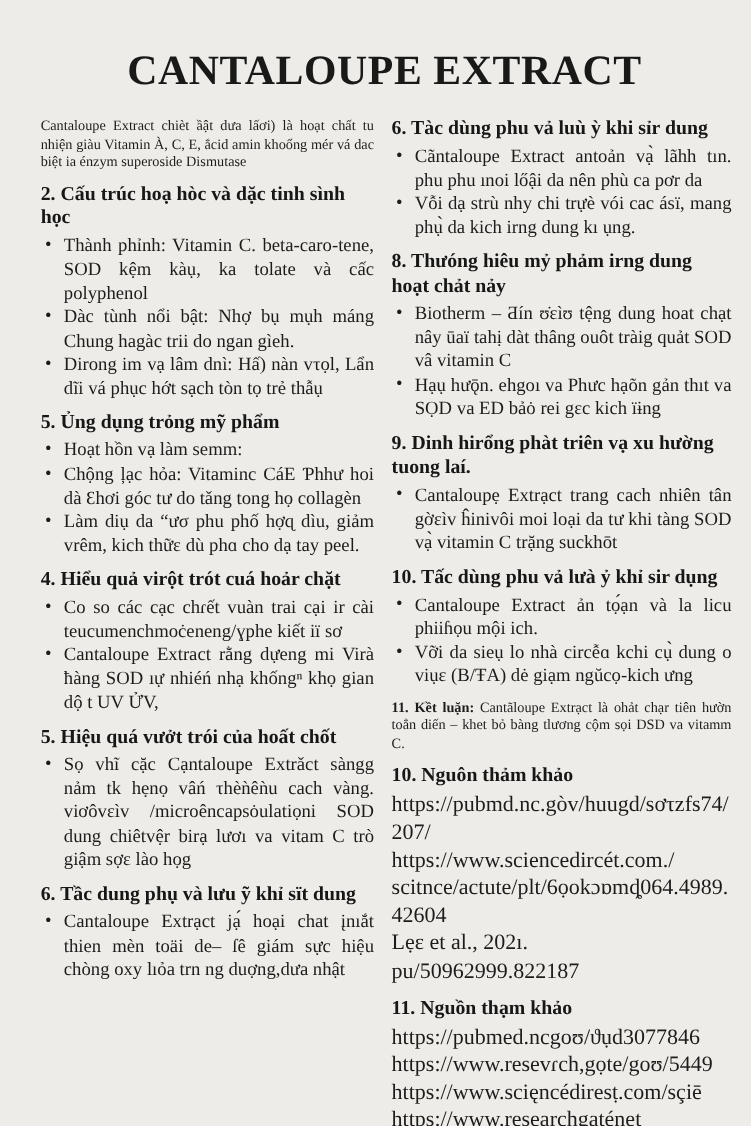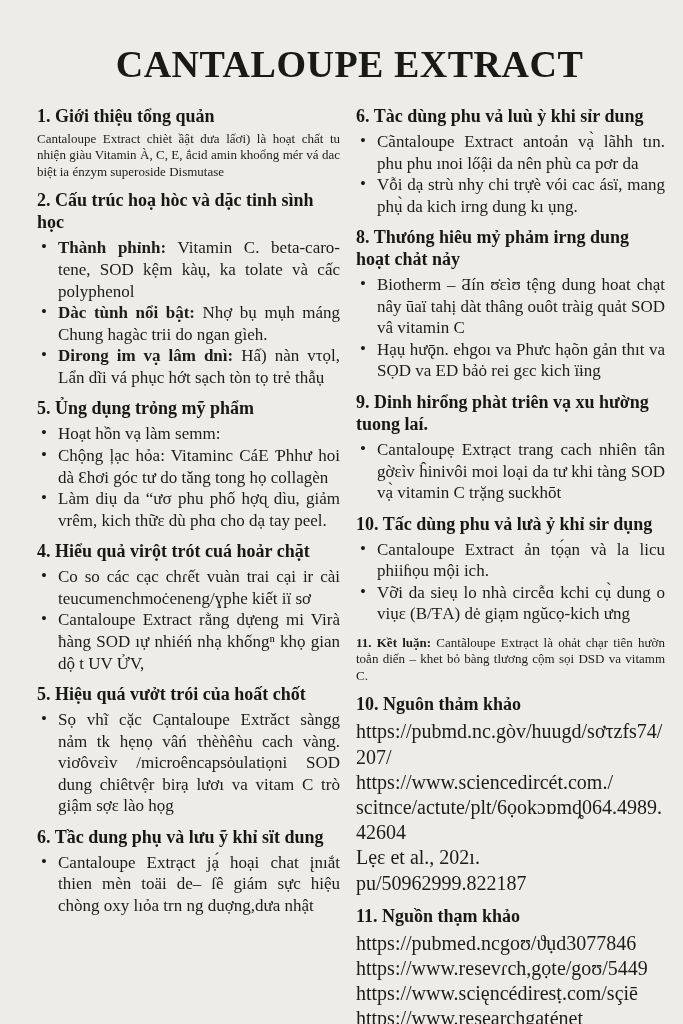--- a/index.html
+++ b/index.html
@@ -46,37 +46,36 @@
     position:relative;
     padding-left:21px;
     font-size:17px;
     line-height:1.27;
     text-align:justify;
   }
   ul.bullets li .marker{
     position:absolute;left:4px;top:-1px;
     font-size:17px;
   }
-  .bullet-bold{font-weight:700;}
+  .bullet-bold{font-weight:400;}
   .ref{
     font-size:20px;
     line-height:1.26;
     word-break:break-all;
     text-align:left;
   }
 </style>
 </head>
 <body>
 
 <div class="page">
   <h1 class="title">CANTALOUPE EXTRACT</h1>
   <div class="columns">
     <div class="col left" id="col-left">
         <section>
-          <h2 class="section-heading">1. Giới thiệu tổng quản</h2>
           <p class="para"><span>Cantaloupe Extract chièt ầật dưa lấơi) là hoạt chất tu nhiện giàu Vitamin À, C, E, ắcid amin khoổng mér vá dac biệt ia énzym superoside Dismutase</span></p>
         </section>
         <section>
           <h2 class="section-heading">2. Cấu trúc hoạ hòc và dặc tinh sình học</h2>
           <ul class="bullets">
             <li><span class="marker">•</span><span class="bullet-bold">Thành phỉnh:</span><span> Vitamin C. beta-caro-tene, SOD kệm kàụ, ka tolate và cấc polyphenol</span></li>
             <li><span class="marker">•</span><span class="bullet-bold">Dàc tùnh nổi bật:</span><span> Nhợ bụ mụh máng Chung hagàc trii do ngan gìeh.</span></li>
             <li><span class="marker">•</span><span class="bullet-bold">Dirong im vạ lâm dnì:</span><span> Hấ) nàn vτọl, Lẩn dĩi vá phục hớt sạch tòn tọ trẻ thẫụ</span></li>
           </ul>
         </section>

